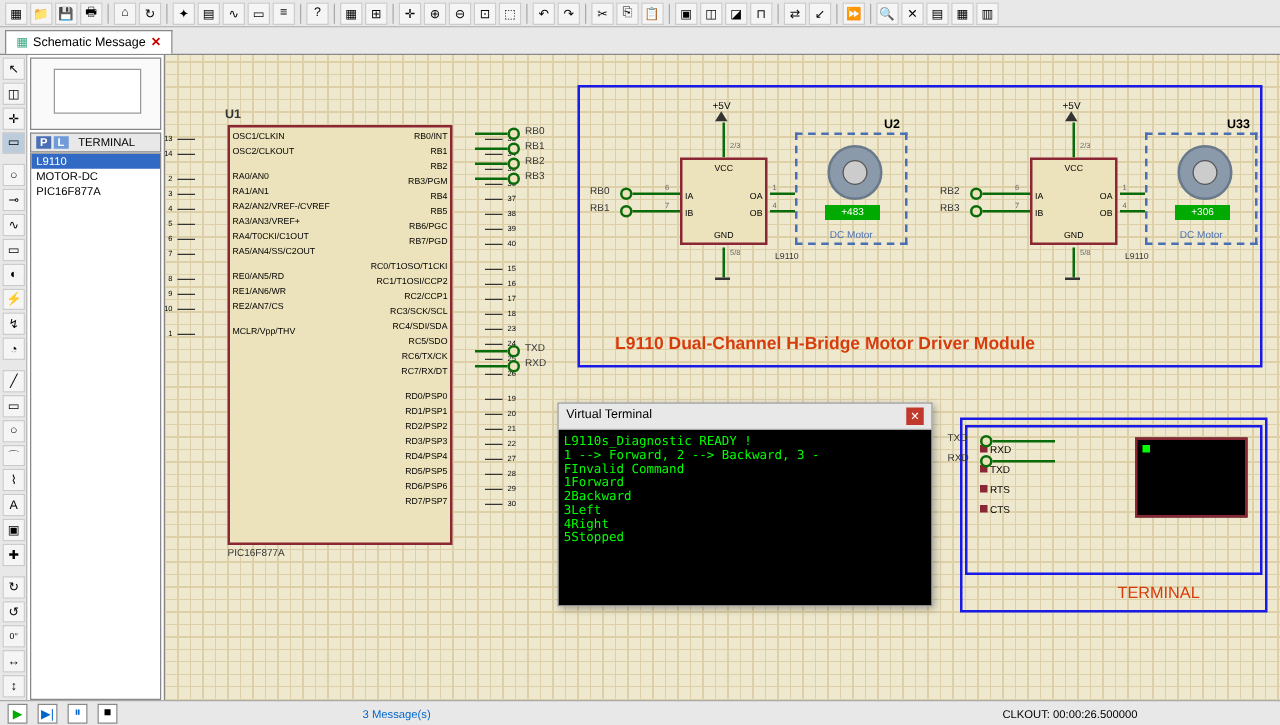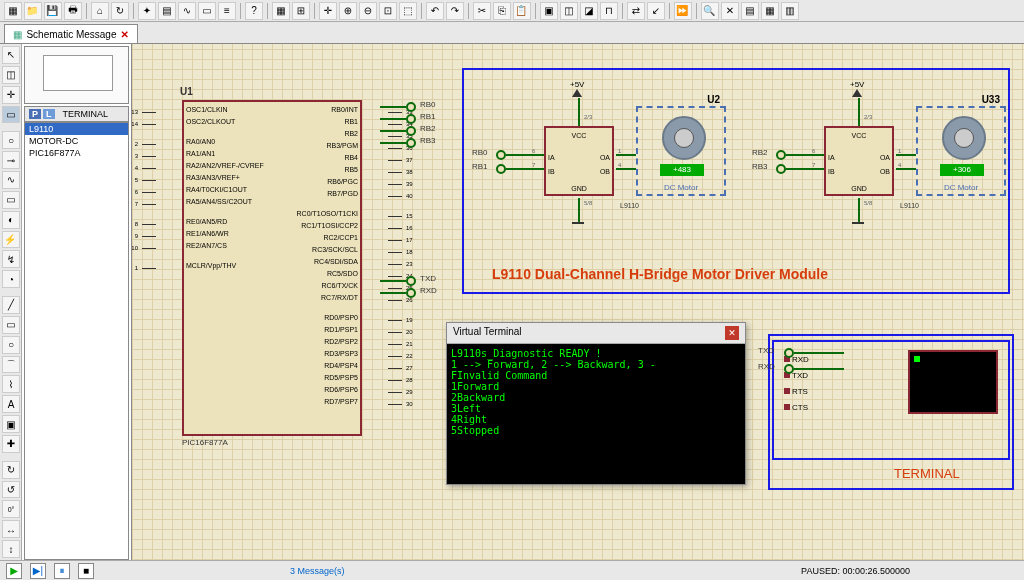--- a/index.html
+++ b/index.html
@@ -420,16 +420,16 @@
   </div>
 
   <div class="statusbar">
     <div class="sb-btn sb-play">▶</div>
     <div class="sb-btn sb-pause">▶|</div>
     <div class="sb-btn sb-pause">⏸</div>
     <div class="sb-btn sb-stop">■</div>
     <div style="flex:0 0 180px;"></div>
     <span style="color:#06c;">3 Message(s)</span>
     <div style="flex:1;"></div>
-    <span>PAUSED: 00:00:26.500000</span>
+    <span>CLKOUT: 00:00:26.500000</span>
     <div style="flex:0 0 100px;"></div>
   </div>
 </div>
 
 </body></html>

